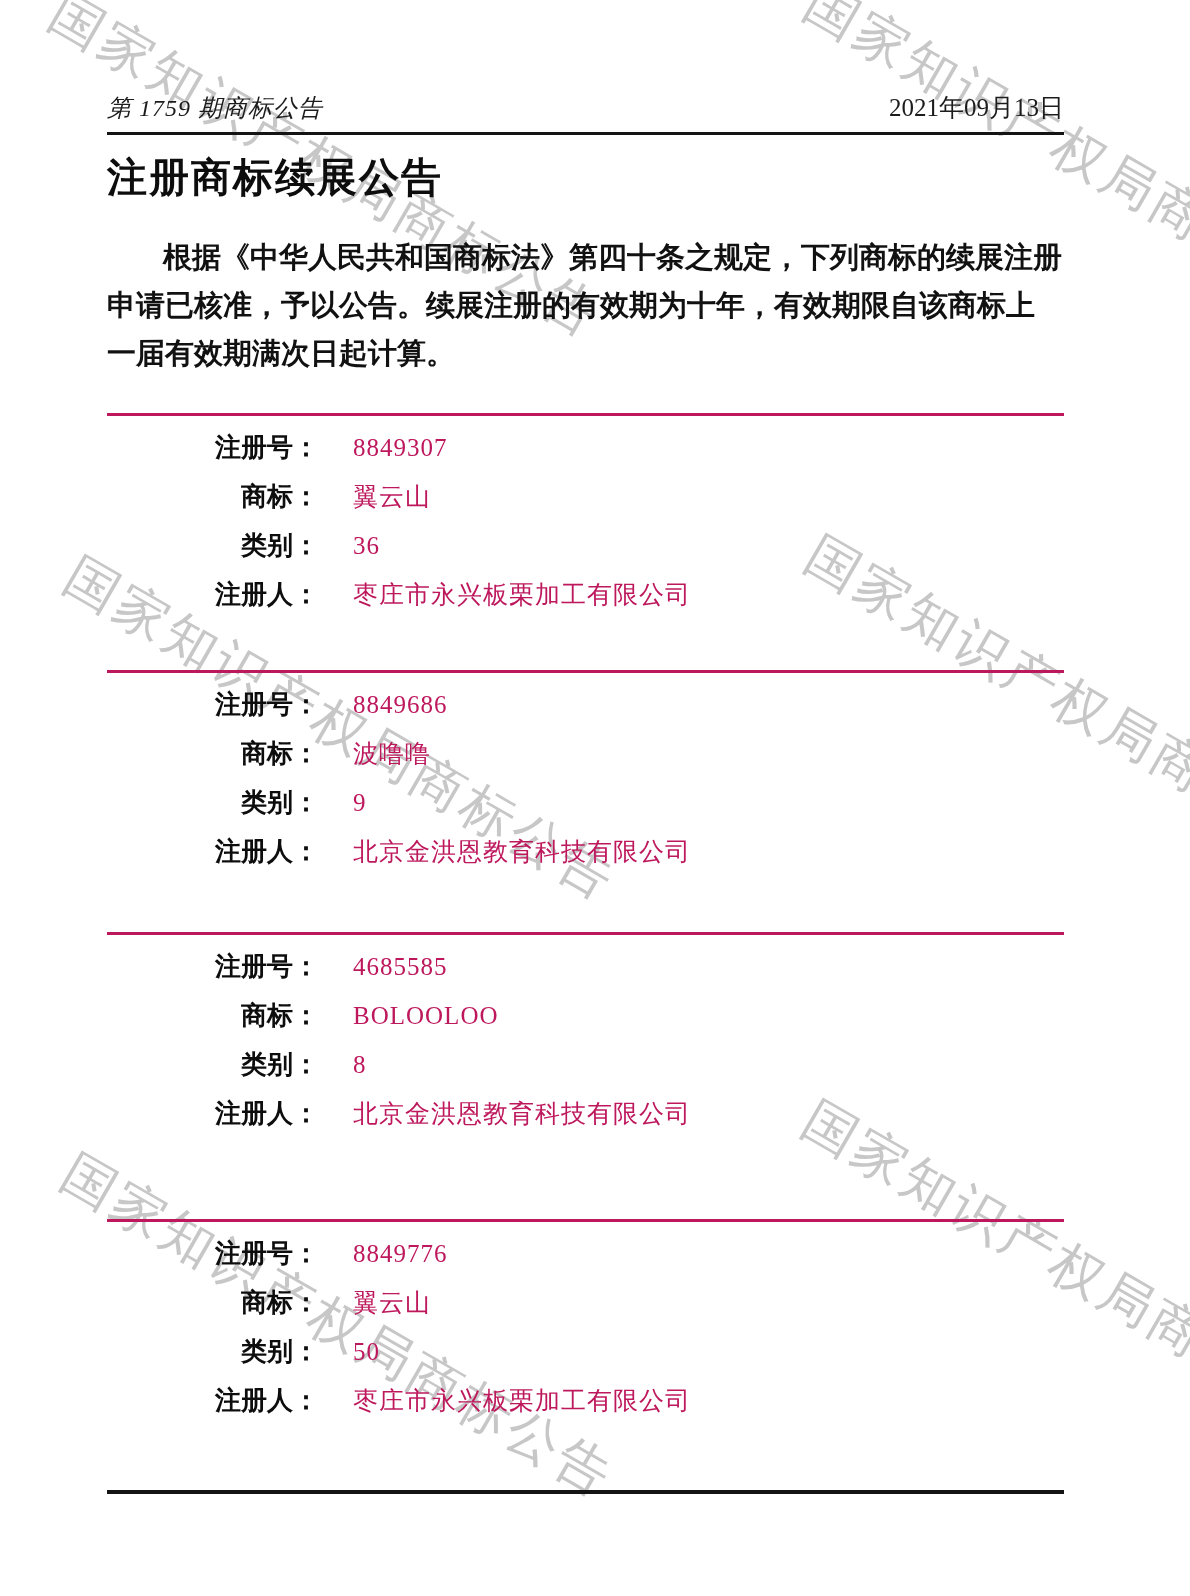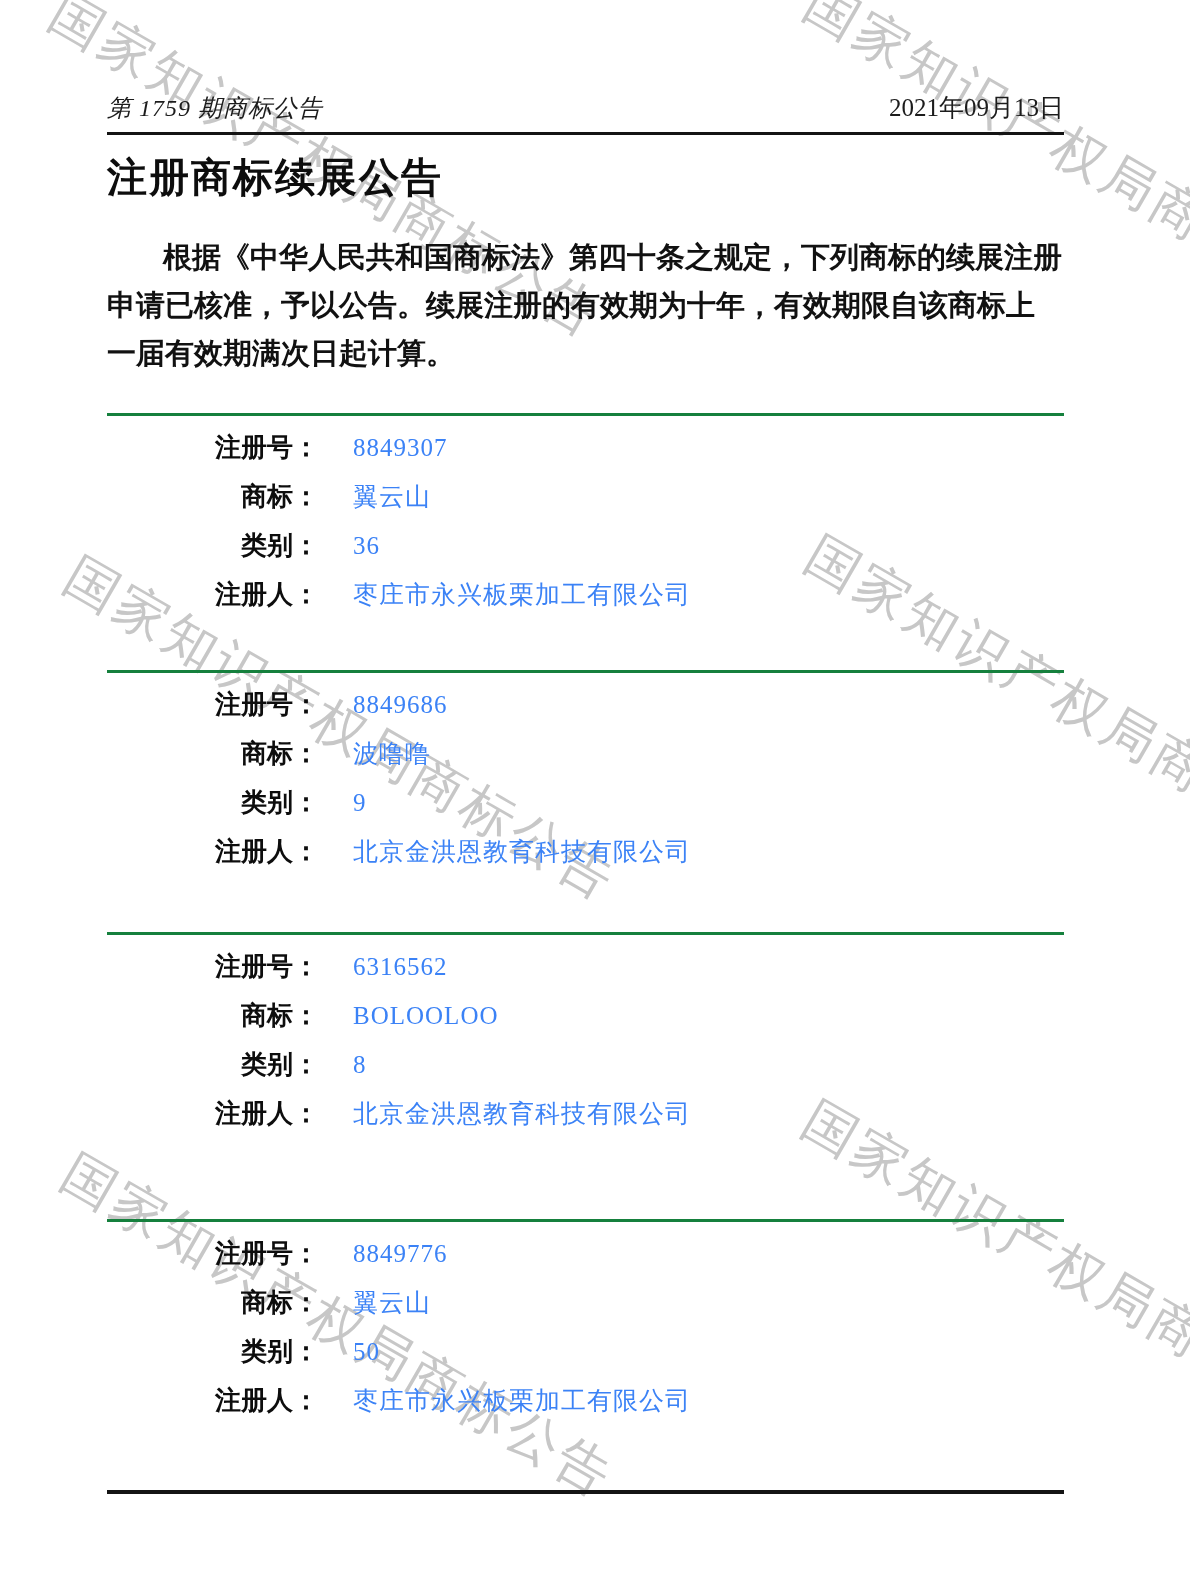--- a/index.html
+++ b/index.html
@@ -76,21 +76,21 @@
     font-family: "Liberation Sans", "DejaVu Sans", sans-serif;
     font-weight: bold;
     font-size: 29px;
     line-height: 48px;
     color: #111111;
   }
   .intro .line-indent { text-indent: 56px; }
 
   .records { margin-top: 36px; }
   .record {
-    border-top: 3px solid #15803d;
+    border-top: 3px solid #be185d;
     box-sizing: border-box;
   }
   .record:nth-child(1) { height: 257px; }
   .record:nth-child(2) { height: 262px; }
   .record:nth-child(3) { height: 287px; }
   .record:nth-child(4) { height: 271px; }
   .record .rows { padding-top: 7px; }
   .field-row {
     display: flex;
     align-items: center;
@@ -100,21 +100,21 @@
     width: 212px;
     text-align: right;
     font-family: "Liberation Sans", "DejaVu Sans", sans-serif;
     font-weight: bold;
     font-size: 26px;
     color: #0d0d0d;
   }
   .field-value {
     margin-left: 34px;
     font-size: 25px;
-    color: #3b82f6;
+    color: #be185d;
     letter-spacing: 1px;
   }
   .bottom-rule {
     height: 4px;
     background: #141414;
   }
 </style>
 </head>
 <body>
 
@@ -186,21 +186,21 @@
             <span class="field-label">注册人：</span>
             <span class="field-value">北京金洪恩教育科技有限公司</span>
           </div>
         </div>
       </div>
 
       <div class="record">
         <div class="rows">
           <div class="field-row">
             <span class="field-label">注册号：</span>
-            <span class="field-value">6316562</span>
+            <span class="field-value">4685585</span>
           </div>
           <div class="field-row">
             <span class="field-label">商标：</span>
             <span class="field-value">BOLOOLOO</span>
           </div>
           <div class="field-row">
             <span class="field-label">类别：</span>
             <span class="field-value">8</span>
           </div>
           <div class="field-row">

